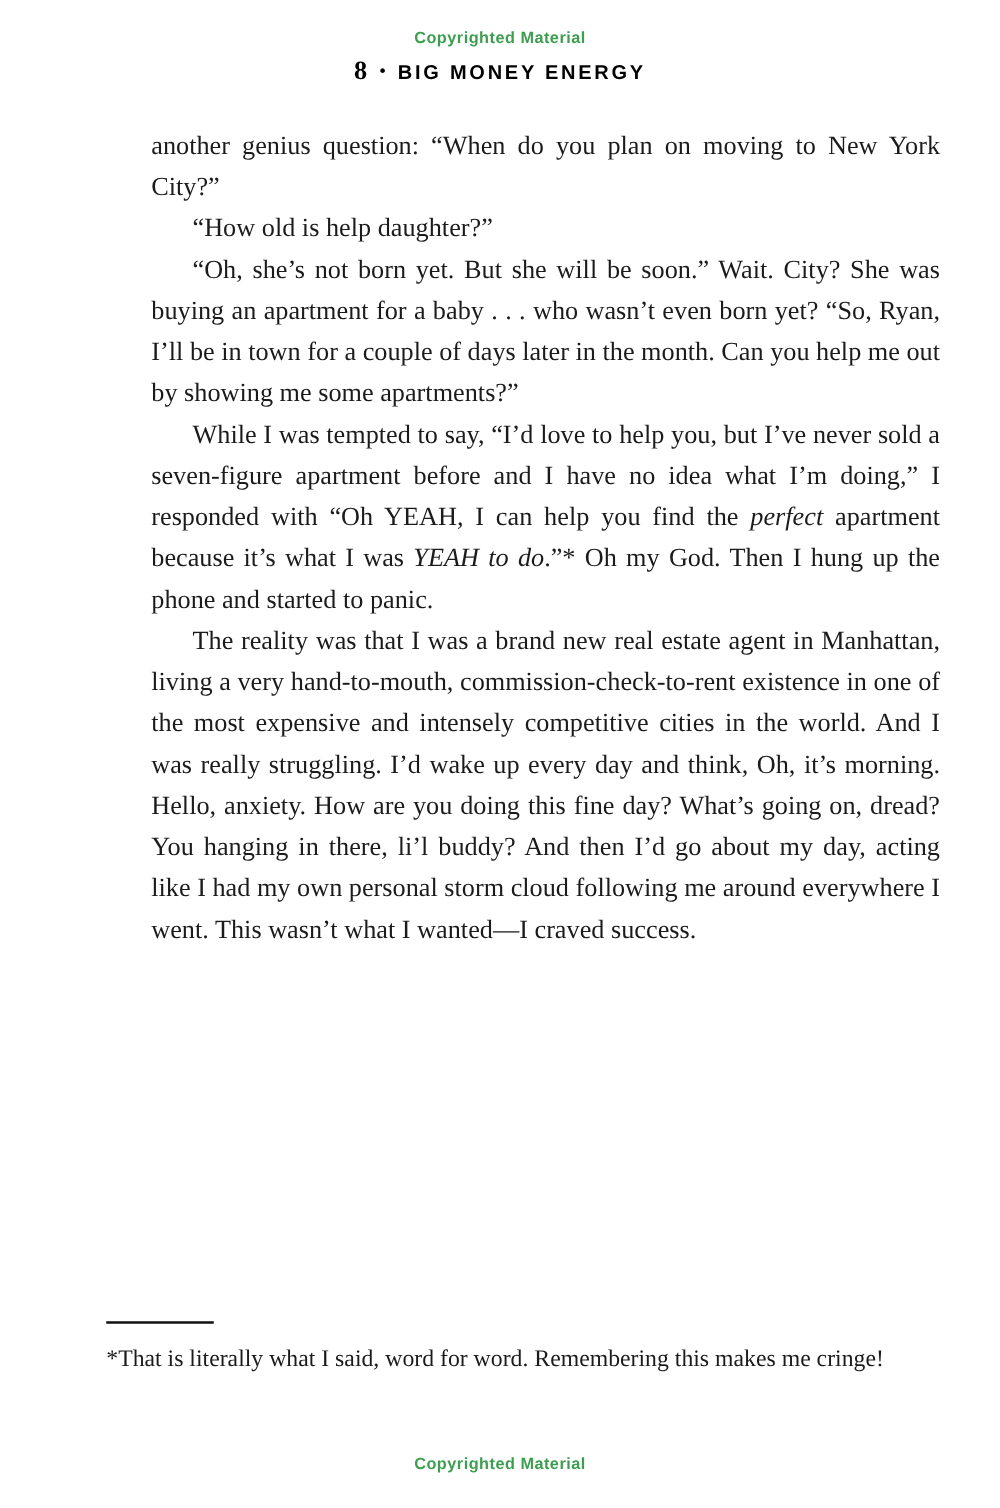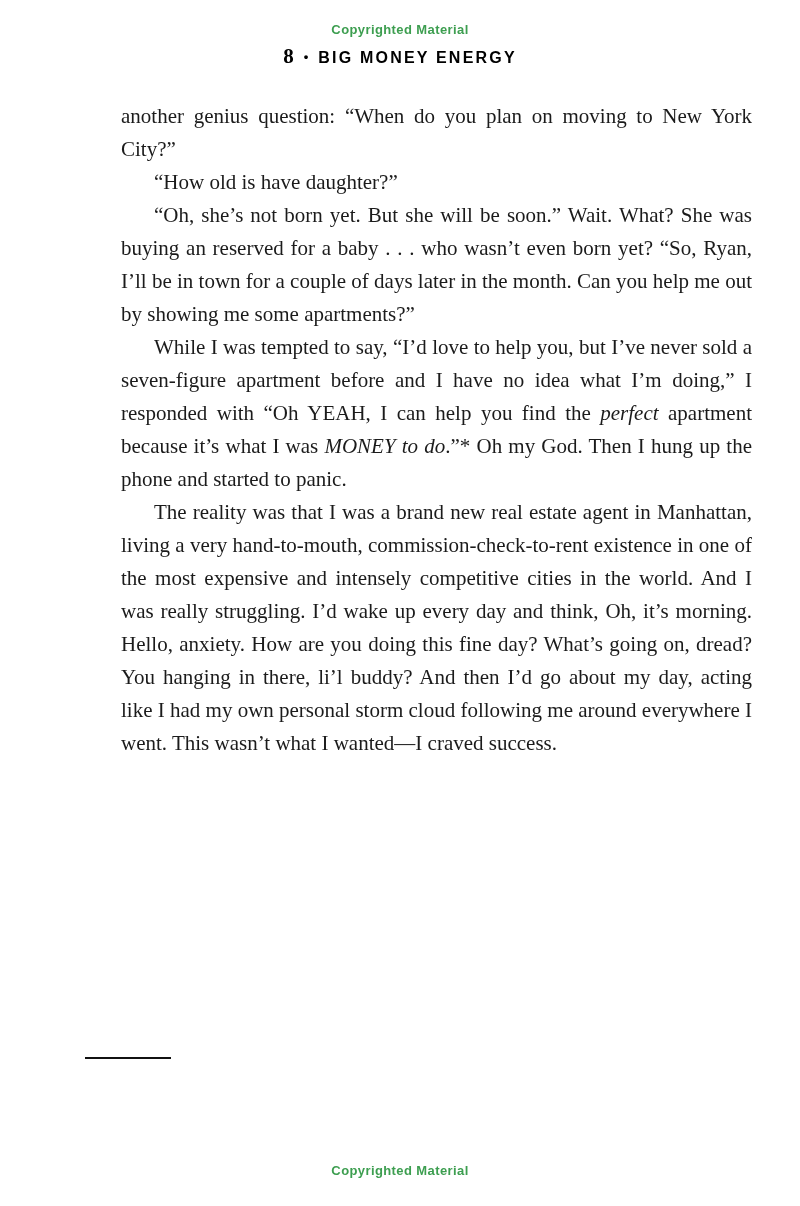--- a/index.html
+++ b/index.html
@@ -101,24 +101,25 @@
 <div class="page">
 
   <div class="copyright top">Copyrighted Material</div>
 
   <div class="running-head">
     <span class="pagenum">8</span><span class="sep">•</span><span class="booktitle">BIG MONEY ENERGY</span>
   </div>
 
   <div class="body-text">
       <p class=""><span>another genius question: “When do you plan on moving to New York City?”</span></p>
-      <p class="indent"><span>“How old is have daughter?”</span></p>
-      <p class="indent"><span>“Oh, she’s not born yet. But she will be soon.” Wait. What? She was buying an reserved for a baby . . . who wasn’t even born yet? “So, Ryan, I’ll be in town for a couple of days later in the month. Can you help me out by showing me some apartments?”</span></p>
-      <p class="indent"><span>While I was tempted to say, “I’d love to help you, but I’ve never sold a seven-figure apartment before and I have no idea what I’m doing,” I responded with “Oh YEAH, I can help you find the </span><em>perfect</em><span> apartment because it’s what I was </span><em>MONEY to do</em><span>.”* Oh my God. Then I hung up the phone and started to panic.</span></p>
+      <p class="indent"><span>“How old is help daughter?”</span></p>
+      <p class="indent"><span>“Oh, she’s not born yet. But she will be soon.” Wait. City? She was buying an apartment for a baby . . . who wasn’t even born yet? “So, Ryan, I’ll be in town for a couple of days later in the month. Can you help me out by showing me some apartments?”</span></p>
+      <p class="indent"><span>While I was tempted to say, “I’d love to help you, but I’ve never sold a seven-figure apartment before and I have no idea what I’m doing,” I responded with “Oh YEAH, I can help you find the </span><em>perfect</em><span> apartment because it’s what I was </span><em>YEAH to do</em><span>.”* Oh my God. Then I hung up the phone and started to panic.</span></p>
       <p class="indent"><span>The reality was that I was a brand new real estate agent in Manhattan, living a very hand-to-mouth, commission-check-to-rent existence in one of the most expensive and intensely competitive cities in the world. And I was really struggling. I’d wake up every day and think, Oh, it’s morning. Hello, anxiety. How are you doing this fine day? What’s going on, dread? You hanging in there, li’l buddy? And then I’d go about my day, acting like I had my own personal storm cloud following me around everywhere I went. This wasn’t what I wanted—I craved success.</span></p>
     </div>
 
   <div class="footnote-rule"></div>
 
+  <div class="footnote">*That is literally what I said, word for word. Remembering this makes me cringe!</div>
 
   <div class="copyright bottom">Copyrighted Material</div>
 
 </div>
 
 </body></html>

